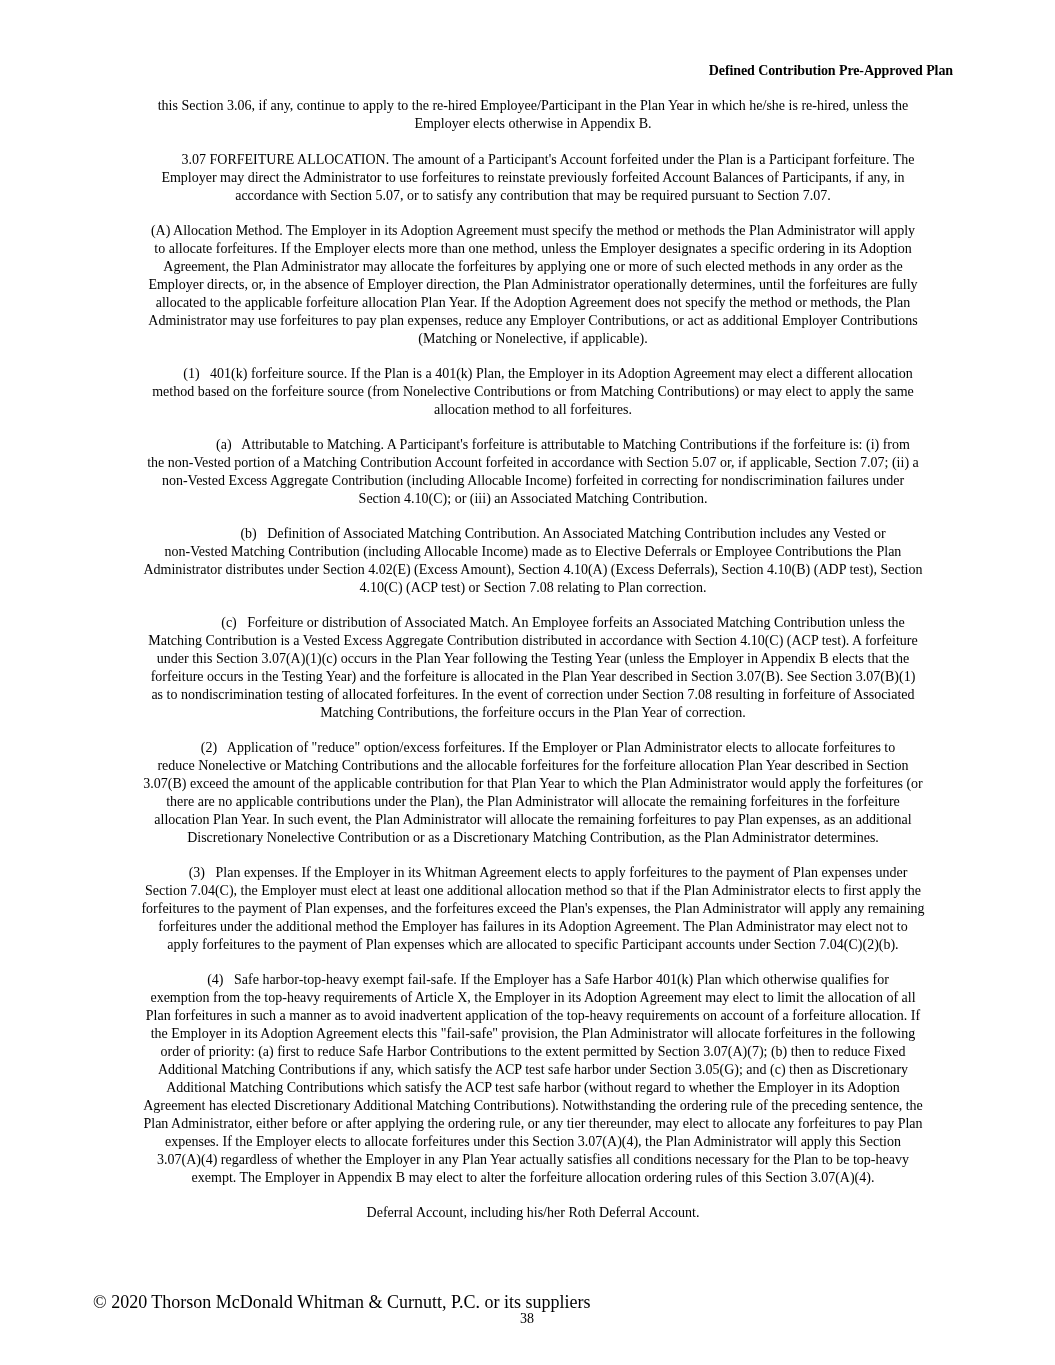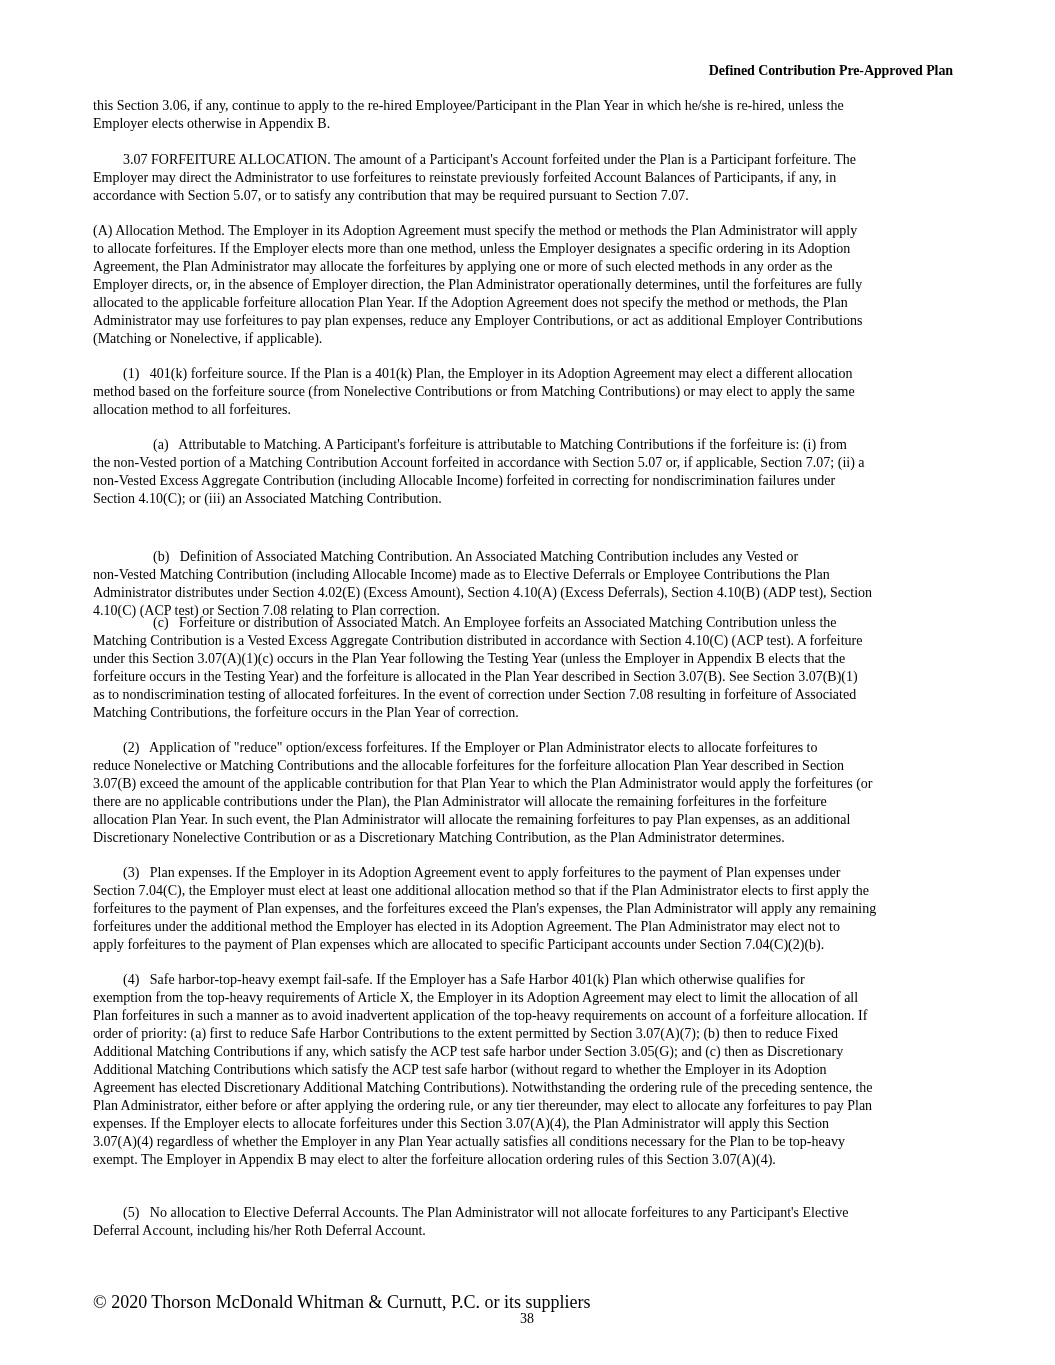--- a/index.html
+++ b/index.html
@@ -1,20 +1,20 @@
 <!DOCTYPE html>
 <html><head>
 <meta charset="utf-8">
 <style>
   html, body { margin: 0; padding: 0; background: #ffffff; }
   body { width: 1055px; height: 1365px; position: relative; overflow: hidden;
          font-family: "Liberation Serif", "DejaVu Serif", serif; color: #000; }
   .header { position: absolute; top: 63px; right: 102px; font-weight: bold; font-size: 14px; letter-spacing: -0.1px; }
   .para { position: absolute; left: 93px; width: 880px; font-size: 14px; line-height: 18px; }
-  .line { display: block; white-space: nowrap; }
+  .line { display: block; white-space: nowrap; text-align: center; }
   .ind1 { padding-left: 30px; }
   .ind2 { padding-left: 60px; }
   .u { }
   .b { font-weight: normal; }
   .footer { position: absolute; left: 93px; top: 1293px; font-size: 18px; line-height: 18px; }
   .pagenum { position: absolute; left: 520px; top: 1311px; font-size: 14px; }
 </style>
 </head>
 <body>
 
@@ -47,21 +47,21 @@
   <span class="line">allocation method to all forfeitures.</span>
 </div>
 
 <div class="para" style="top:436px">
   <span class="line ind2"><span class="b" style="white-space:pre">(a)   Attributable to Matching.</span><span> A Participant's forfeiture is attributable to Matching Contributions if the forfeiture is: (i) from</span></span>
   <span class="line">the non-Vested portion of a Matching Contribution Account forfeited in accordance with Section 5.07 or, if applicable, Section 7.07; (ii) a</span>
   <span class="line">non-Vested Excess Aggregate Contribution (including Allocable Income) forfeited in correcting for nondiscrimination failures under</span>
   <span class="line">Section 4.10(C); or (iii) an Associated Matching Contribution.</span>
 </div>
 
-<div class="para" style="top:548px">
+<div class="para" style="top:525px">
   <span class="line ind2"><span class="b" style="white-space:pre">(b)   Definition of Associated Matching Contribution.</span><span> An Associated Matching Contribution includes any Vested or</span></span>
   <span class="line">non-Vested Matching Contribution (including Allocable Income) made as to Elective Deferrals or Employee Contributions the Plan</span>
   <span class="line">Administrator distributes under Section 4.02(E) (Excess Amount), Section 4.10(A) (Excess Deferrals), Section 4.10(B) (ADP test), Section</span>
   <span class="line">4.10(C) (ACP test) or Section 7.08 relating to Plan correction.</span>
 </div>
 
 <div class="para" style="top:614px">
   <span class="line ind2"><span class="b" style="white-space:pre">(c)   Forfeiture or distribution of Associated Match.</span><span> An Employee forfeits an Associated Matching Contribution unless the</span></span>
   <span class="line">Matching Contribution is a Vested Excess Aggregate Contribution distributed in accordance with Section 4.10(C) (ACP test). A forfeiture</span>
   <span class="line">under this Section 3.07(A)(1)(c) occurs in the Plan Year following the Testing Year (unless the Employer in Appendix B elects that the</span>
@@ -73,40 +73,40 @@
 <div class="para" style="top:739px">
   <span class="line ind1"><span class="b" style="white-space:pre">(2)   Application of "reduce" option/excess forfeitures.</span><span> If the Employer or Plan Administrator elects to allocate forfeitures to</span></span>
   <span class="line">reduce Nonelective or Matching Contributions and the allocable forfeitures for the forfeiture allocation Plan Year described in Section</span>
   <span class="line">3.07(B) exceed the amount of the applicable contribution for that Plan Year to which the Plan Administrator would apply the forfeitures (or</span>
   <span class="line">there are no applicable contributions under the Plan), the Plan Administrator will allocate the remaining forfeitures in the forfeiture</span>
   <span class="line">allocation Plan Year. In such event, the Plan Administrator will allocate the remaining forfeitures to pay Plan expenses, as an additional</span>
   <span class="line">Discretionary Nonelective Contribution or as a Discretionary Matching Contribution, as the Plan Administrator determines.</span>
 </div>
 
 <div class="para" style="top:864px">
-  <span class="line ind1"><span class="b" style="white-space:pre">(3)   Plan expenses.</span><span> If the Employer in its Adoption Agreement event to apply forfeitures to the payment of Plan expenses under</span></span>
+  <span class="line ind1"><span class="b" style="white-space:pre">(3)   Plan expenses.</span><span> If the Employer in its Whitman Agreement elects to apply forfeitures to the payment of Plan expenses under</span></span>
   <span class="line">Section 7.04(C), the Employer must elect at least one additional allocation method so that if the Plan Administrator elects to first apply the</span>
   <span class="line">forfeitures to the payment of Plan expenses, and the forfeitures exceed the Plan's expenses, the Plan Administrator will apply any remaining</span>
-  <span class="line">forfeitures under the additional method the Employer has elected in its Adoption Agreement. The Plan Administrator may elect not to</span>
+  <span class="line">forfeitures under the additional method the Employer has failures in its Adoption Agreement. The Plan Administrator may elect not to</span>
   <span class="line">apply forfeitures to the payment of Plan expenses which are allocated to specific Participant accounts under Section 7.04(C)(2)(b).</span>
 </div>
 
 <div class="para" style="top:971px">
   <span class="line ind1"><span class="b" style="white-space:pre">(4)   Safe harbor-top-heavy exempt fail-safe.</span><span> If the Employer has a Safe Harbor 401(k) Plan which otherwise qualifies for</span></span>
   <span class="line">exemption from the top-heavy requirements of Article X, the Employer in its Adoption Agreement may elect to limit the allocation of all</span>
   <span class="line">Plan forfeitures in such a manner as to avoid inadvertent application of the top-heavy requirements on account of a forfeiture allocation. If</span>
+  <span class="line">the Employer in its Adoption Agreement elects this "fail-safe" provision, the Plan Administrator will allocate forfeitures in the following</span>
   <span class="line">order of priority: (a) first to reduce Safe Harbor Contributions to the extent permitted by Section 3.07(A)(7); (b) then to reduce Fixed</span>
   <span class="line">Additional Matching Contributions if any, which satisfy the ACP test safe harbor under Section 3.05(G); and (c) then as Discretionary</span>
   <span class="line">Additional Matching Contributions which satisfy the ACP test safe harbor (without regard to whether the Employer in its Adoption</span>
   <span class="line">Agreement has elected Discretionary Additional Matching Contributions). Notwithstanding the ordering rule of the preceding sentence, the</span>
   <span class="line">Plan Administrator, either before or after applying the ordering rule, or any tier thereunder, may elect to allocate any forfeitures to pay Plan</span>
   <span class="line">expenses. If the Employer elects to allocate forfeitures under this Section 3.07(A)(4), the Plan Administrator will apply this Section</span>
   <span class="line">3.07(A)(4) regardless of whether the Employer in any Plan Year actually satisfies all conditions necessary for the Plan to be top-heavy</span>
   <span class="line">exempt. The Employer in Appendix B may elect to alter the forfeiture allocation ordering rules of this Section 3.07(A)(4).</span>
 </div>
 
 <div class="para" style="top:1204px">
-  <span class="line ind1"><span class="b" style="white-space:pre">(5)   No allocation to Elective Deferral Accounts.</span><span> The Plan Administrator will not allocate forfeitures to any Participant's Elective</span></span>
   <span class="line">Deferral Account, including his/her Roth Deferral Account.</span>
 </div>
 
 <div class="footer">© 2020 Thorson McDonald Whitman &amp; Curnutt, P.C. or its suppliers</div>
 <div class="pagenum">38</div>
 
 </body></html>

